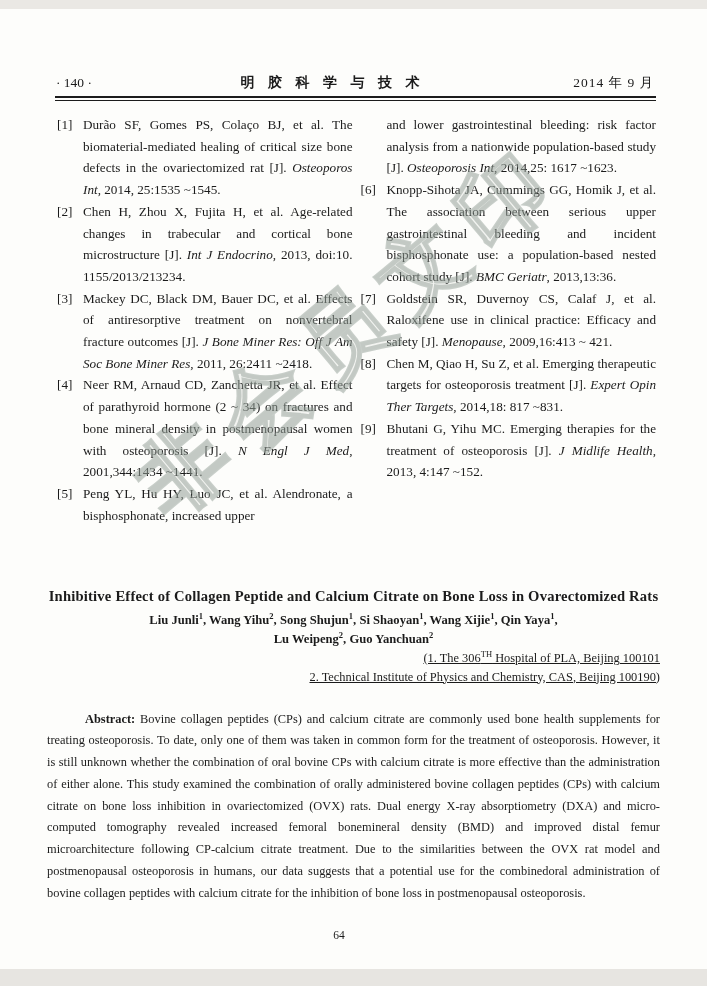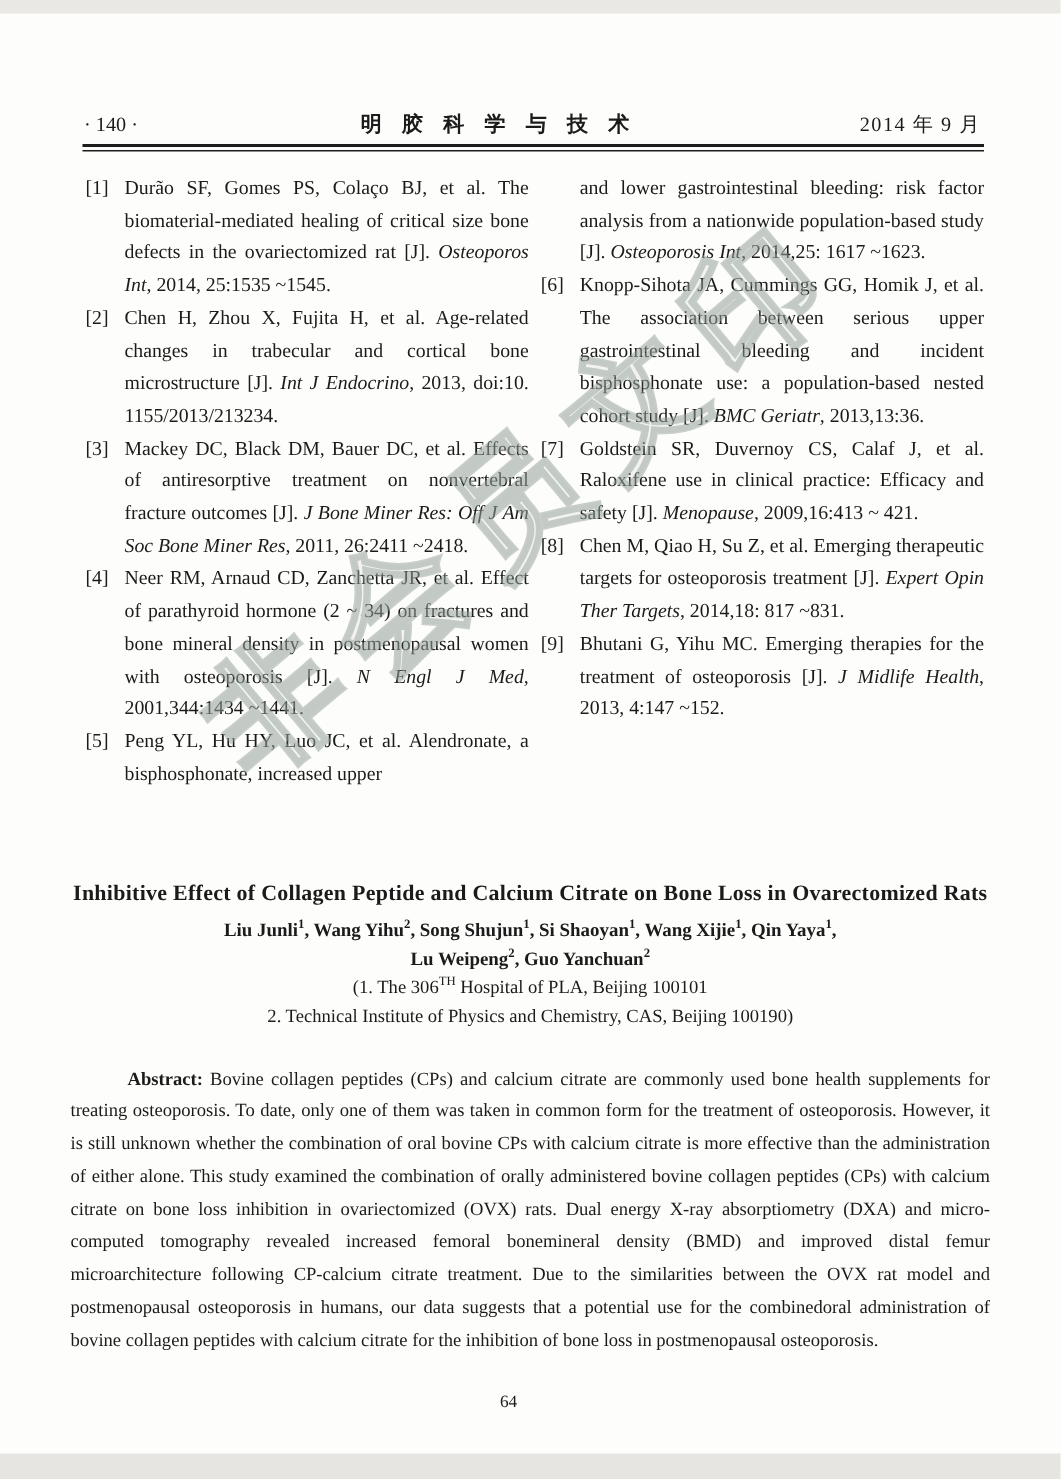--- a/index.html
+++ b/index.html
@@ -33,21 +33,21 @@
   }
   .ref{margin:0;text-align:justify;font-size:13.2px;line-height:21.7px;
     padding-left:26px;text-indent:-26px;}
   .ref.cont{text-indent:0;}
   .ref .it{font-style:italic;}
   .ref-label{display:inline-block;width:26px;text-indent:0;}
 
   .article{position:absolute;left:47px;top:588px;width:613px;z-index:2;}
   .article-title{font-size:14.6px;font-weight:bold;text-align:center;margin:0 0 8px 0;letter-spacing:0.2px;}
   .authors{text-align:center;font-weight:bold;font-size:12.6px;margin:0 0 4px 0;}
-  .affil{text-align:center;font-size:12.4px;margin:0 0 3.5px 0;}
+  .affil{text-align:right;font-size:12.4px;margin:0 0 3.5px 0;text-decoration:underline;}
   sup{font-size:8.5px;line-height:0;}
   .abstract{margin:24px 0 0 0;text-align:justify;font-size:12.4px;line-height:21.8px;}
   .abstract b,.keywords b{font-weight:bold;margin-left:38px;}
   .keywords{margin:13px 0 0 0;font-size:12.4px;}
 
   .page-footer{position:absolute;top:929px;left:0;width:678px;text-align:center;
     font-size:11.5px;z-index:2;}
 
   .watermark{
     position:absolute;left:112px;top:452px;z-index:5;pointer-events:none;

